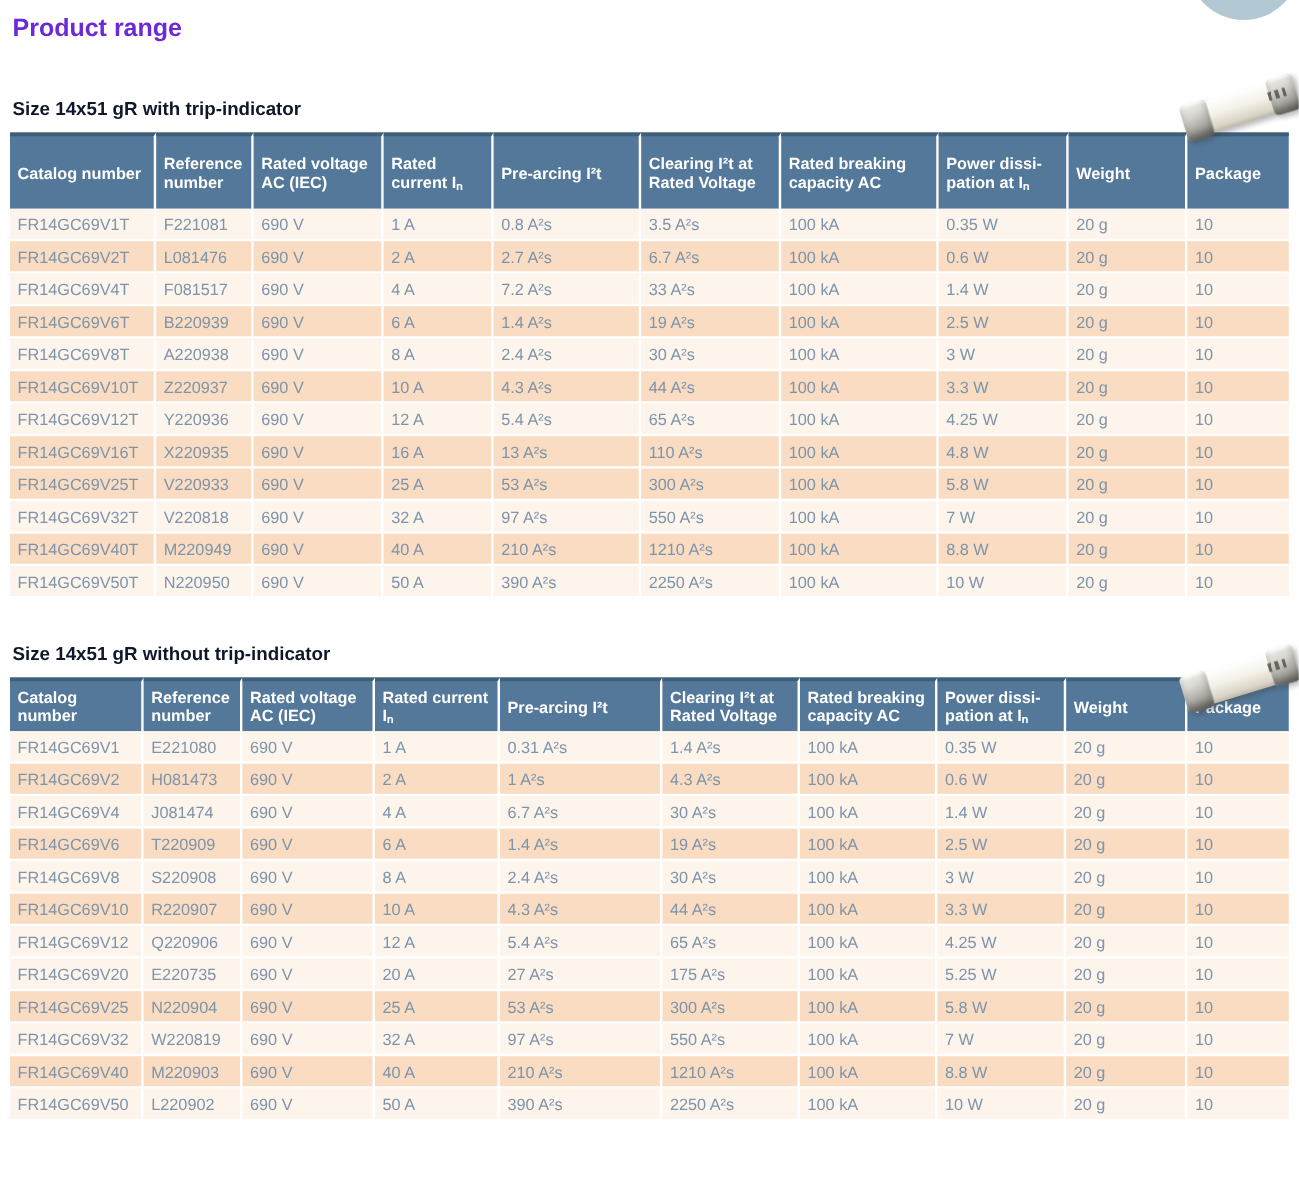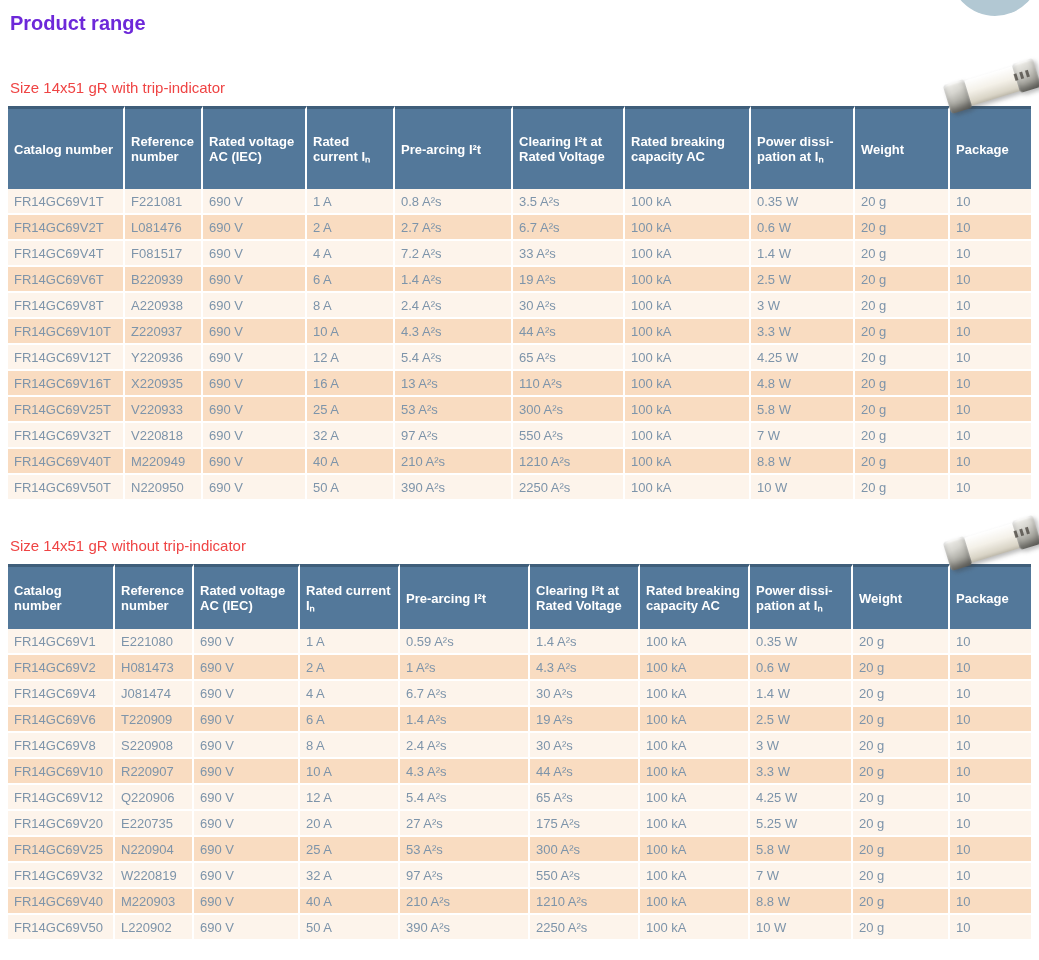--- a/index.html
+++ b/index.html
@@ -16,34 +16,34 @@
     width:90px; height:90px; border-radius:50%;
     background:#b2c8d3;
   }
 
   h1.page-title {
     margin:12px 0 0 10px;
     font-size:20px; font-weight:bold; color:#6d28d9;
   }
   h2.section-heading {
     margin:0 0 0 10px;
-    font-size:15px; font-weight:normal; color:#ef4444;
+    font-size:15px; font-weight:bold; color:#0f172a;
   }
   .section-1 h2 { padding-top:44px; }
   .section-2 h2 { padding-top:36px; }
 
   table.spec {
     border-collapse:separate; border-spacing:0; table-layout:fixed;
     width:1023px; margin:10px 0 0 8px;
   }
   table.spec th {
     background:#53789a; color:#ffffff;
     font-size:13px; font-weight:bold; line-height:15px;
     text-align:left; vertical-align:middle;
-    padding:15px 6px;
+    padding:4px 6px;
     border-top:3px solid #3f5e7a;
     border-right:2px solid #ffffff;
     overflow:hidden;
   }
   table.spec th:last-child { border-right:none; }
   .t1 thead th { height:50px; }
   .t2 thead th { height:32px; }
   table.spec td {
     font-size:13px; line-height:15px; color:#7d94aa;
     padding:5px 6px 4px 6px;
@@ -305,21 +305,21 @@
             <th>Weight</th>
             <th>Package</th>
           </tr>
       </thead>
       <tbody>
           <tr class="odd">
             <td>FR14GC69V1</td>
             <td>E221080</td>
             <td>690 V</td>
             <td>1 A</td>
-            <td>0.59 A²s</td>
+            <td>0.31 A²s</td>
             <td>1.4 A²s</td>
             <td>100 kA</td>
             <td>0.35 W</td>
             <td>20 g</td>
             <td>10</td>
           </tr>
           <tr class="even">
             <td>FR14GC69V2</td>
             <td>H081473</td>
             <td>690 V</td>

